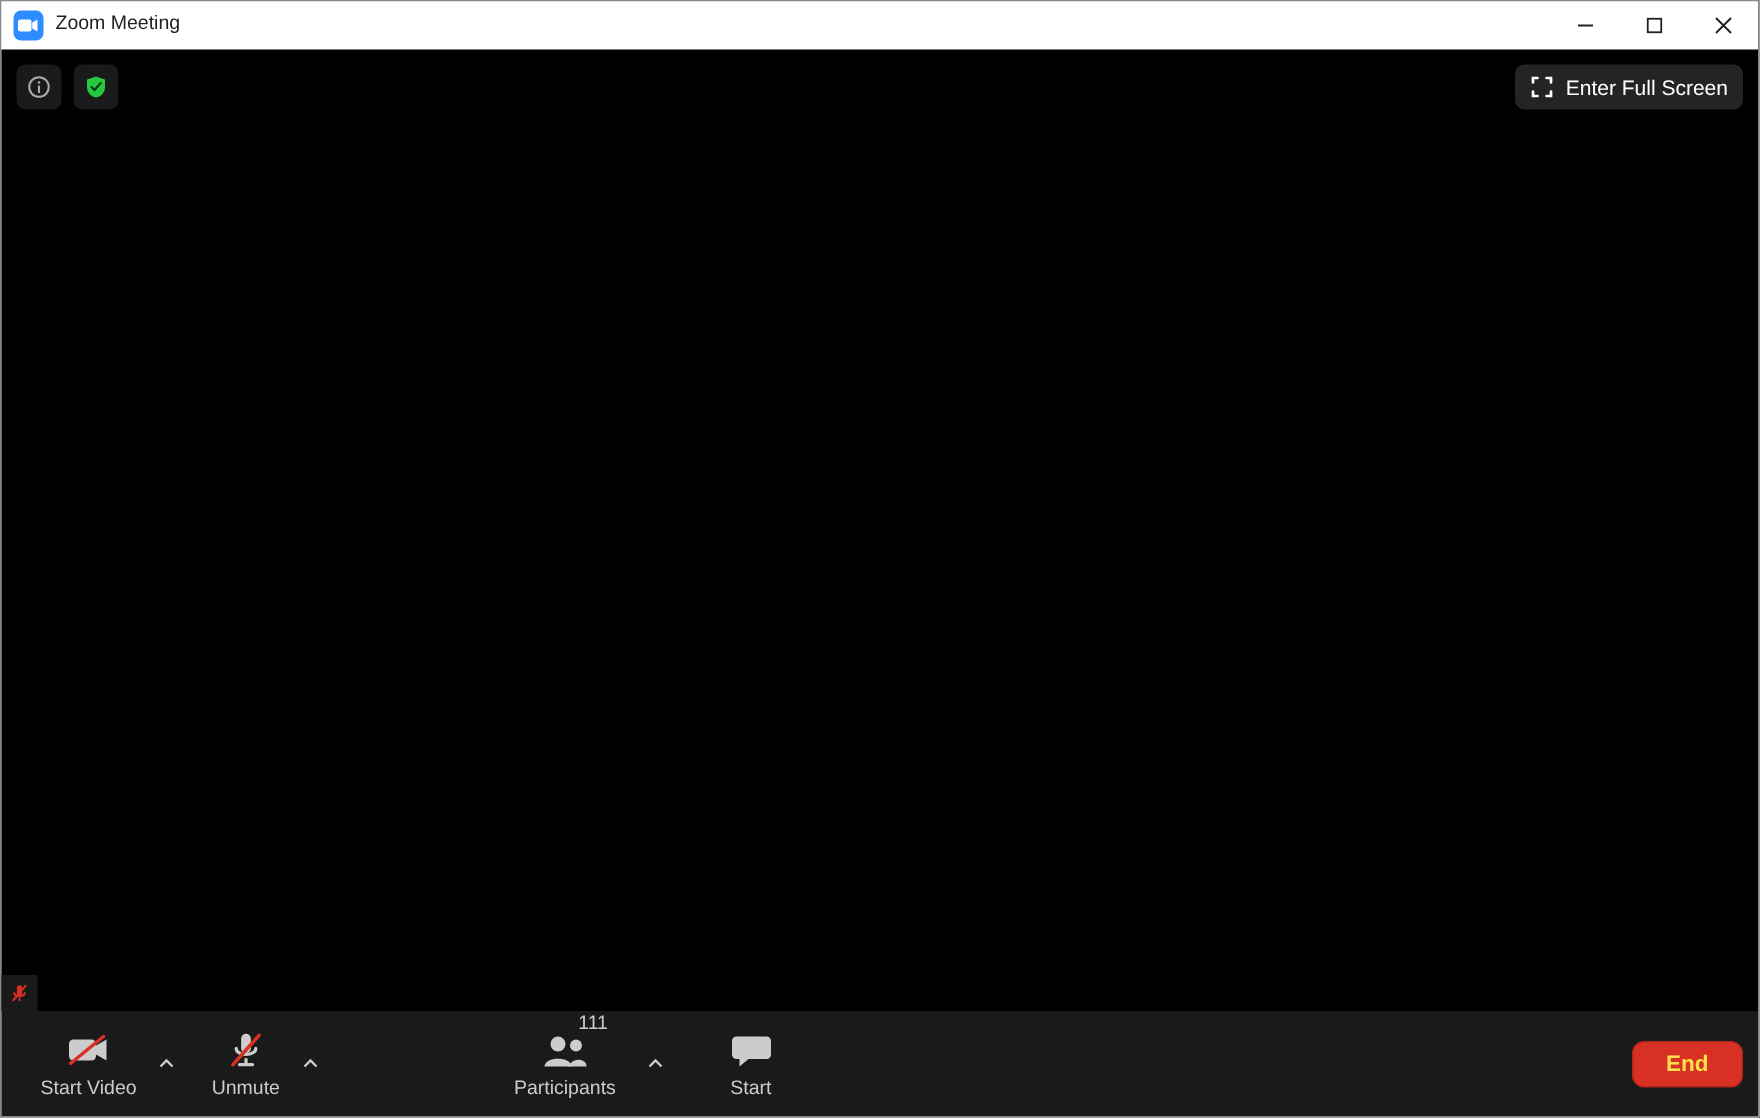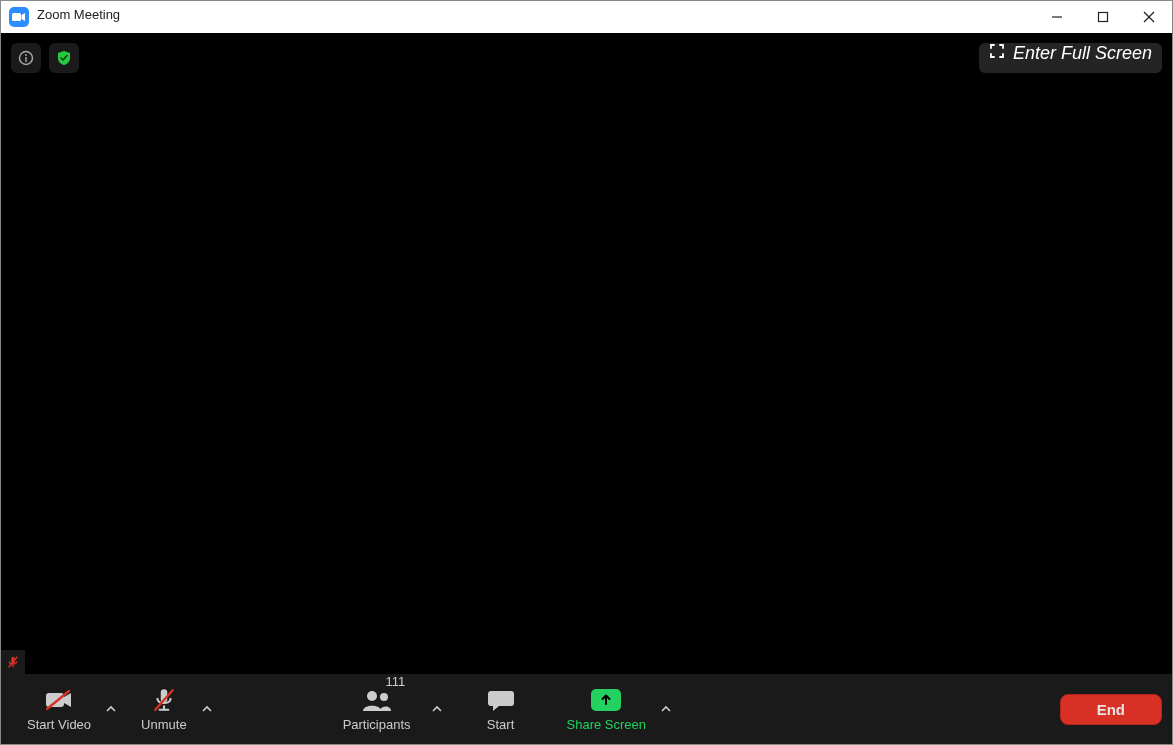--- a/index.html
+++ b/index.html
@@ -9,32 +9,32 @@
   .titlebar { height:32px; display:flex; align-items:center; justify-content:space-between; background:#fff; }
   .titlebar-left { display:flex; gap:8px; padding-left:8px; }
   .zoom-logo { width:20px; height:20px; border-radius:5px; background:#2d8cff; display:flex; align-items:center; justify-content:center; }
   .title-text { font-size:13px; color:#222; }
   .win-controls { display:flex; }
   .win-btn { width:46px; height:32px; display:flex; align-items:center; justify-content:center; }
   
   .stage { flex:1; background:#000; position:relative; }
   .top-overlay { position:absolute; top:10px; left:10px; display:flex; gap:8px; }
   .icon-btn-dark { width:30px; height:30px; border-radius:6px; background:#1a1a1a; display:flex; align-items:center; justify-content:center; }
-  .fs-btn { position:absolute; top:10px; right:10px; height:30px; border-radius:6px; background:rgba(40,40,40,0.9); display:flex; padding:0 10px; gap:8px; color:#fff; font-size:18px;font-style:italic; }
+  .fs-btn { position:absolute; top:10px; right:10px; height:30px; border-radius:6px; background:rgba(40,40,40,0.9); display:flex; align-items:center; padding:0 10px; gap:8px; color:#fff; font-size:14px; }
   .self-muted { position:absolute; bottom:0; left:0; width:24px; height:24px; background:#1a1a1a; display:flex; align-items:center; justify-content:center; }
   
   .toolbar { height:70px; background:#1a1a1a; display:flex; align-items:center; padding:0 10px; }
   .tool-group { display:flex; align-items:center; height:100%; }
   .tool-btn { display:flex; flex-direction:column; align-items:center; justify-content:center; gap:4px; padding:0 16px; height:100%; color:#ccc; font-size:13px; position:relative; }
   .tool-btn.green { color:#23d160; }
   .tool-icon { height:26px; display:flex; align-items:center; justify-content:center; }
   .caret { width:20px; height:60px; display:flex; align-items:center; justify-content:center; color:#ccc; margin-left:-6px; margin-right:4px;}
   .badge { position:absolute; top:0; left:58%; color:#ccc; font-size:13px; }
   .spacer { flex:1; }
-  .end-btn { background:#d93025; color:#e5e5e5; font-size:15px; font-weight:600; padding:6px 36px; border-radius:8px; border:1px solid #b4251d; }
+  .end-btn { background:#d93025; color:#fde047; font-size:15px; font-weight:600; padding:6px 22px; border-radius:8px; border:1px solid #b4251d; }
   
   .share-chip { width:30px; height:22px; border-radius:5px; background:#23d160; display:flex; align-items:center; justify-content:center; }
   svg { display:block; }
 </style>
 </head>
 <body>
 
 <div class="window">
 
   <div class="titlebar">
@@ -177,37 +177,20 @@
       <div class="tool-icon">
         <svg width="28" height="24" viewBox="0 0 28 24">
           <path d="M4 3 H24 A3 3 0 0 1 27 6 V15 A3 3 0 0 1 24 18 H12 L6 23 V18 H4 A3 3 0 0 1 1 15 V6 A3 3 0 0 1 4 3 Z" fill="#ccc"></path>
         </svg>
       </div>
       <span>Start</span>
     </div>
 
     <div style="width:20px"></div>
 
-    <div class="tool-group">
-      <div class="tool-btn green">
-        <div class="tool-icon">
-          <div class="share-chip">
-            <svg width="14" height="14" viewBox="0 0 14 14">
-                <path d="M7 11 V3 M3.5 6 L7 2.5 L10.5 6" fill="none" stroke="#000" stroke-width="2" stroke-linecap="round" stroke-linejoin="round"></path>
-              </svg>
-          </div>
-        </div>
-        <span>Share Screen</span>
-      </div>
-      <div class="caret">
-        <svg width="10" height="10" viewBox="0 0 10 10">
-            <path d="M1 7 L5 3 L9 7" fill="none" stroke="#ccc" stroke-width="1.6"></path>
-          </svg>
-      </div>
-    </div>
 
     <div style="width:10px"></div>
 
 
     <div style="width:16px"></div>
 
 
     <div class="spacer"></div>
 
     <button class="end-btn">End</button>

